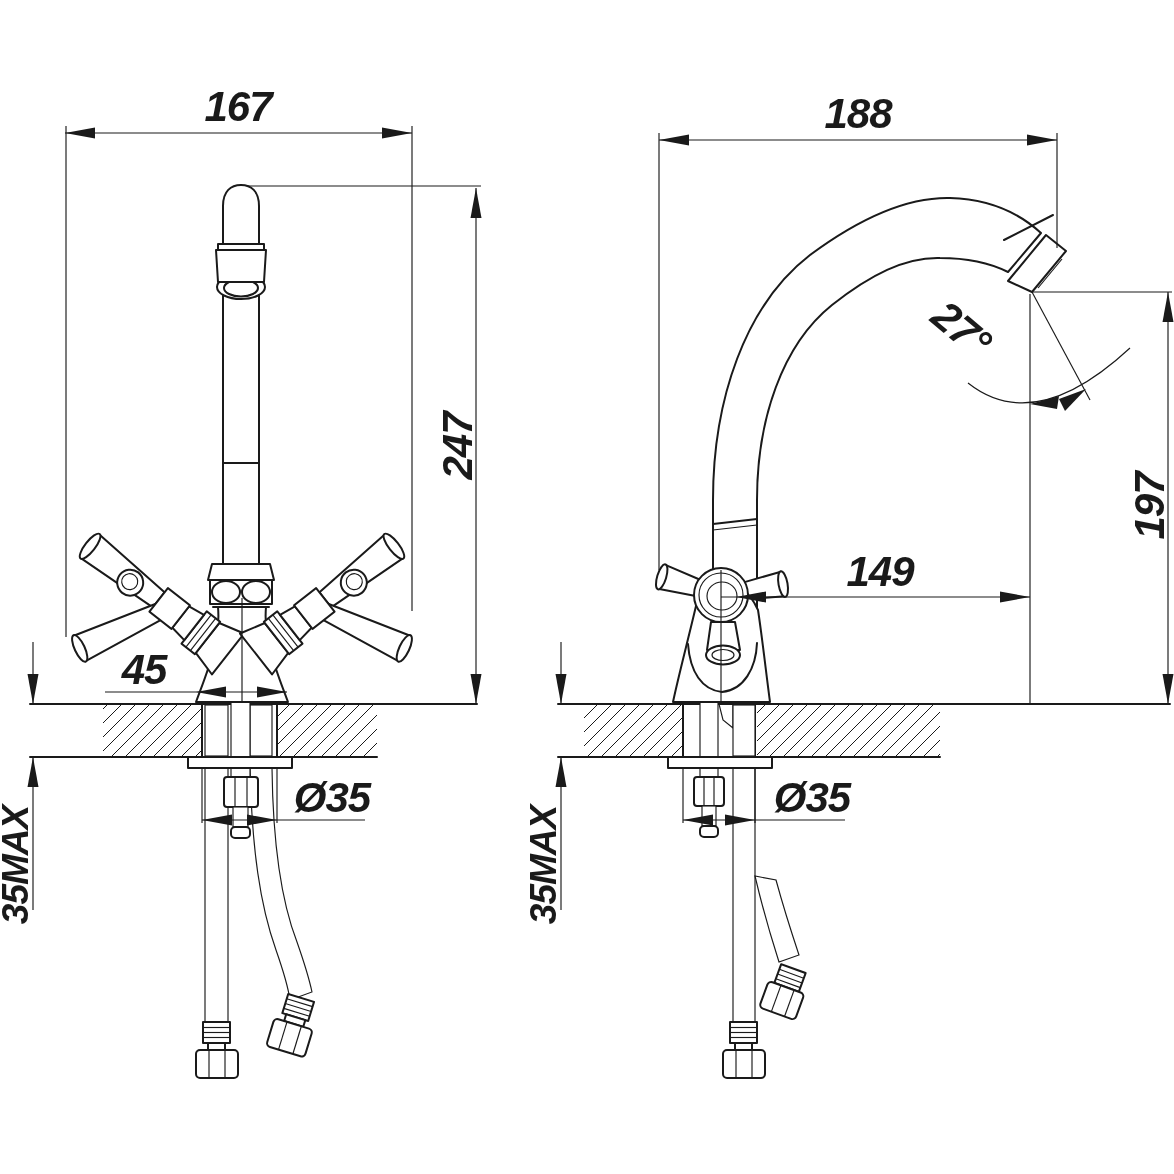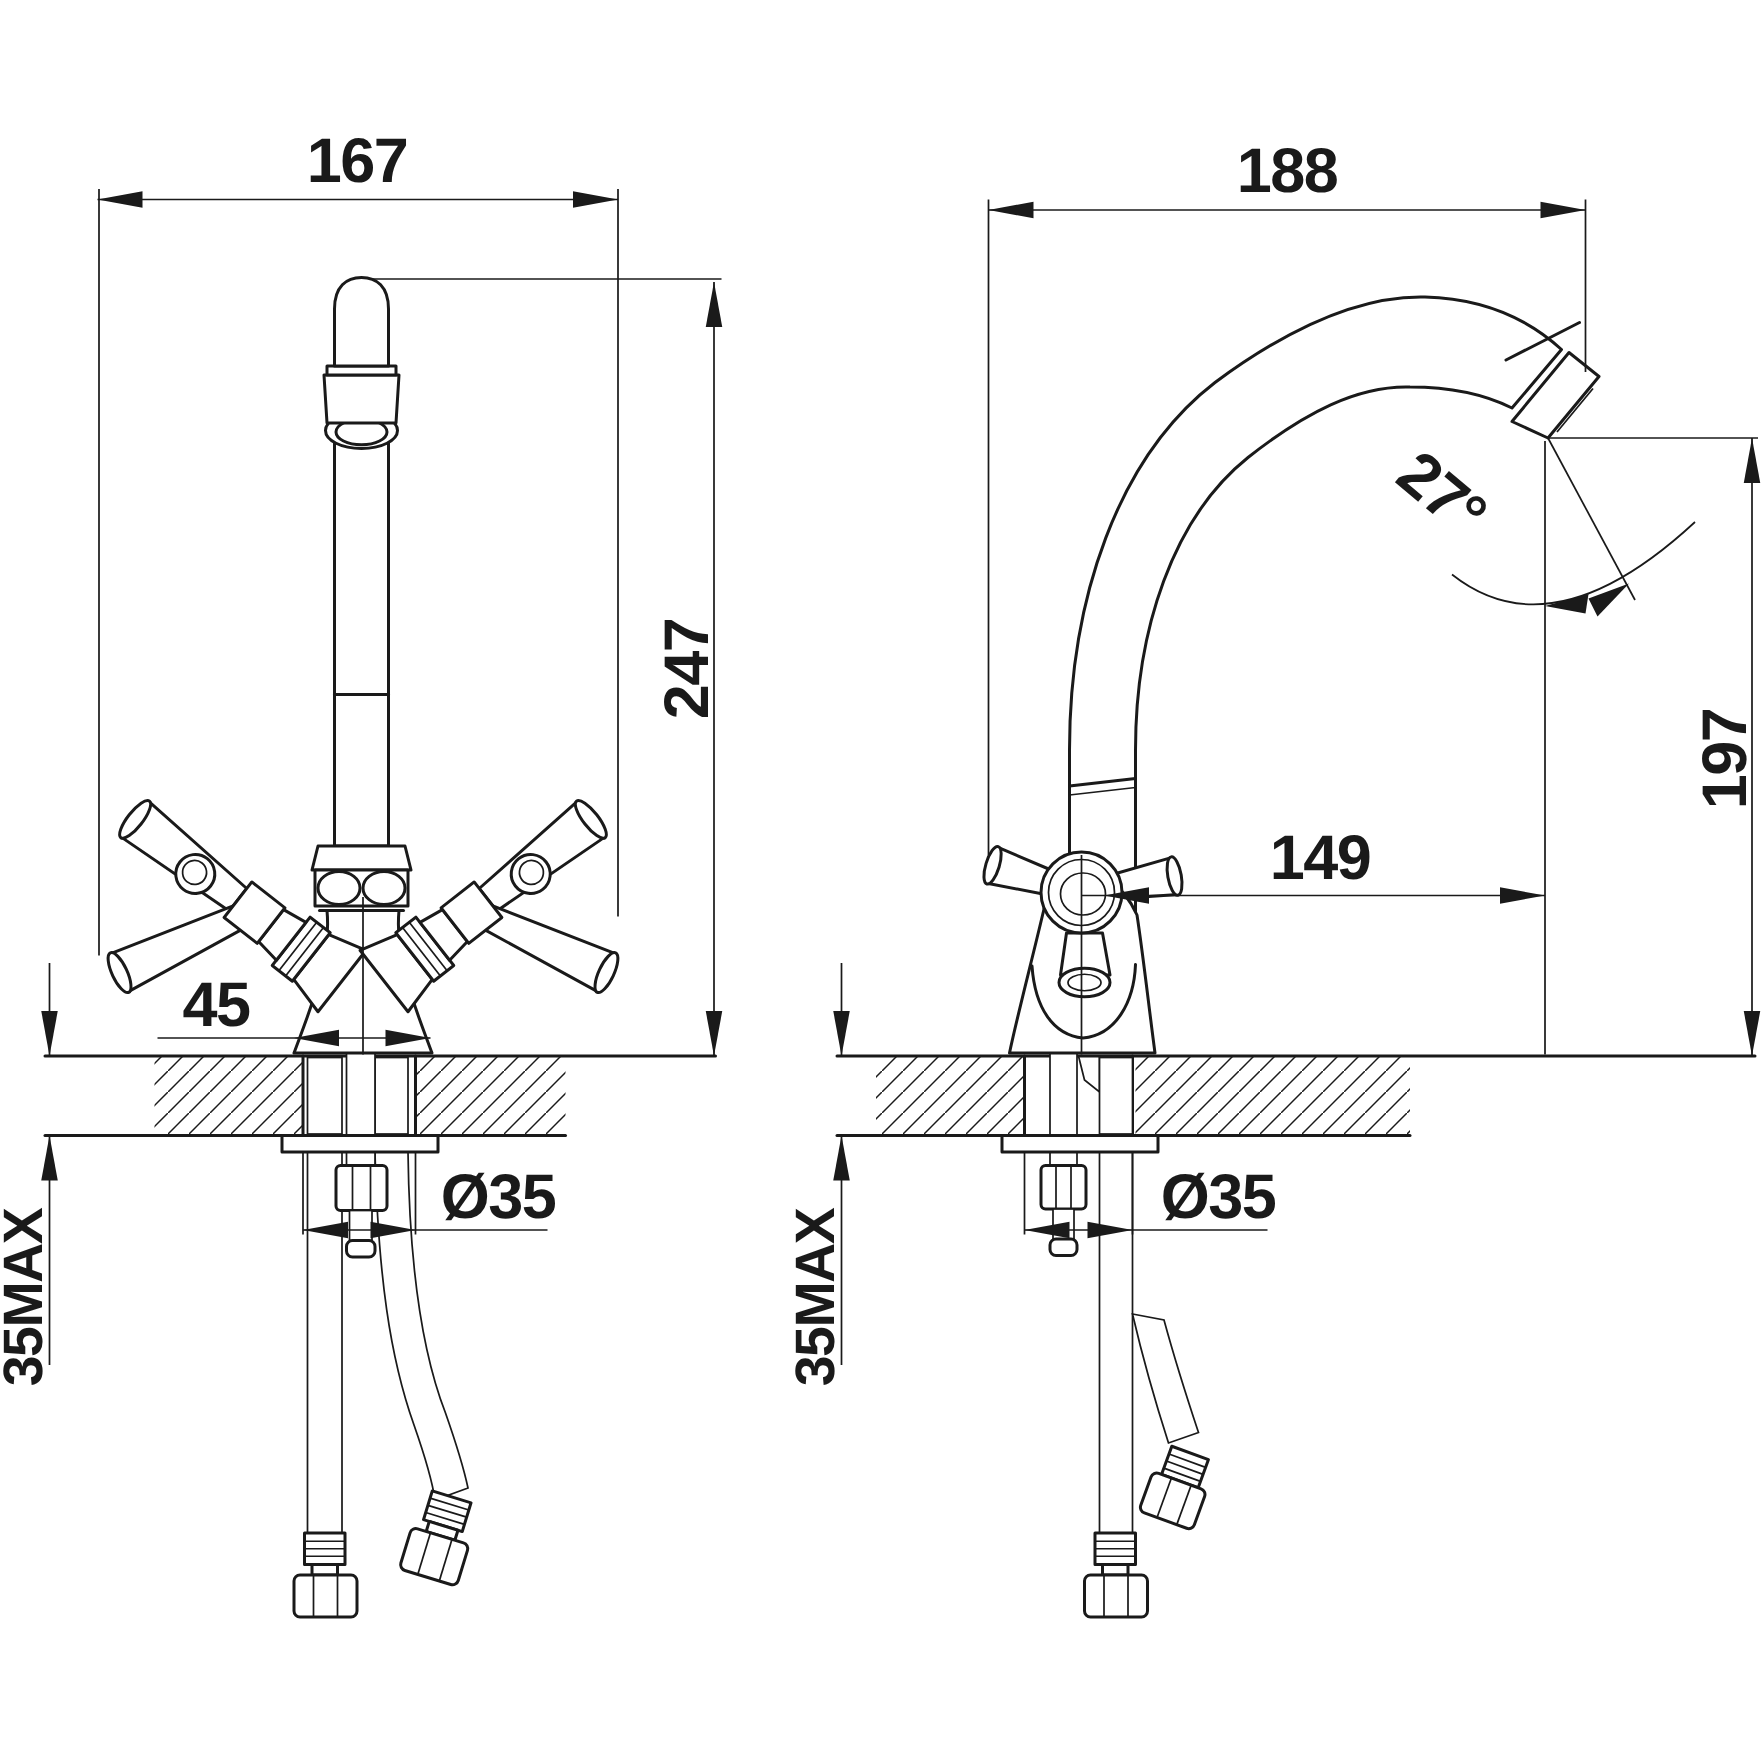--- a/index.html
+++ b/index.html
@@ -1,18 +1,18 @@
 <!DOCTYPE html>
 <html><head>
 <meta charset="utf-8">
 <title>Faucet installation drawing</title>
 <style>
   html,body{margin:0;padding:0;background:#ffffff;}
   #stage{position:relative;width:1174px;height:1174px;background:#ffffff;overflow:hidden;
-         font-family:"Liberation Sans", sans-serif;}
+         font-family:"Liberation Sans", sans-serif;font-style:italic;}
   svg{position:absolute;left:0;top:0;}
   .obj{fill:none;stroke:#1a1a1a;stroke-width:2;stroke-linecap:round;stroke-linejoin:round;}
   .objw{fill:#ffffff;stroke:#1a1a1a;stroke-width:2;stroke-linejoin:round;}
   .thin{fill:none;stroke:#1a1a1a;stroke-width:1.15;}
   .arrow{fill:#1a1a1a;stroke:none;}
   .dimtext{fill:#1a1a1a;font-weight:700;font-size:42px;letter-spacing:-1px;}
   .dimtext-s{fill:#1a1a1a;font-weight:700;font-size:37px;letter-spacing:-1px;}
   .pat{stroke:#1a1a1a;}
 </style>
 </head>

